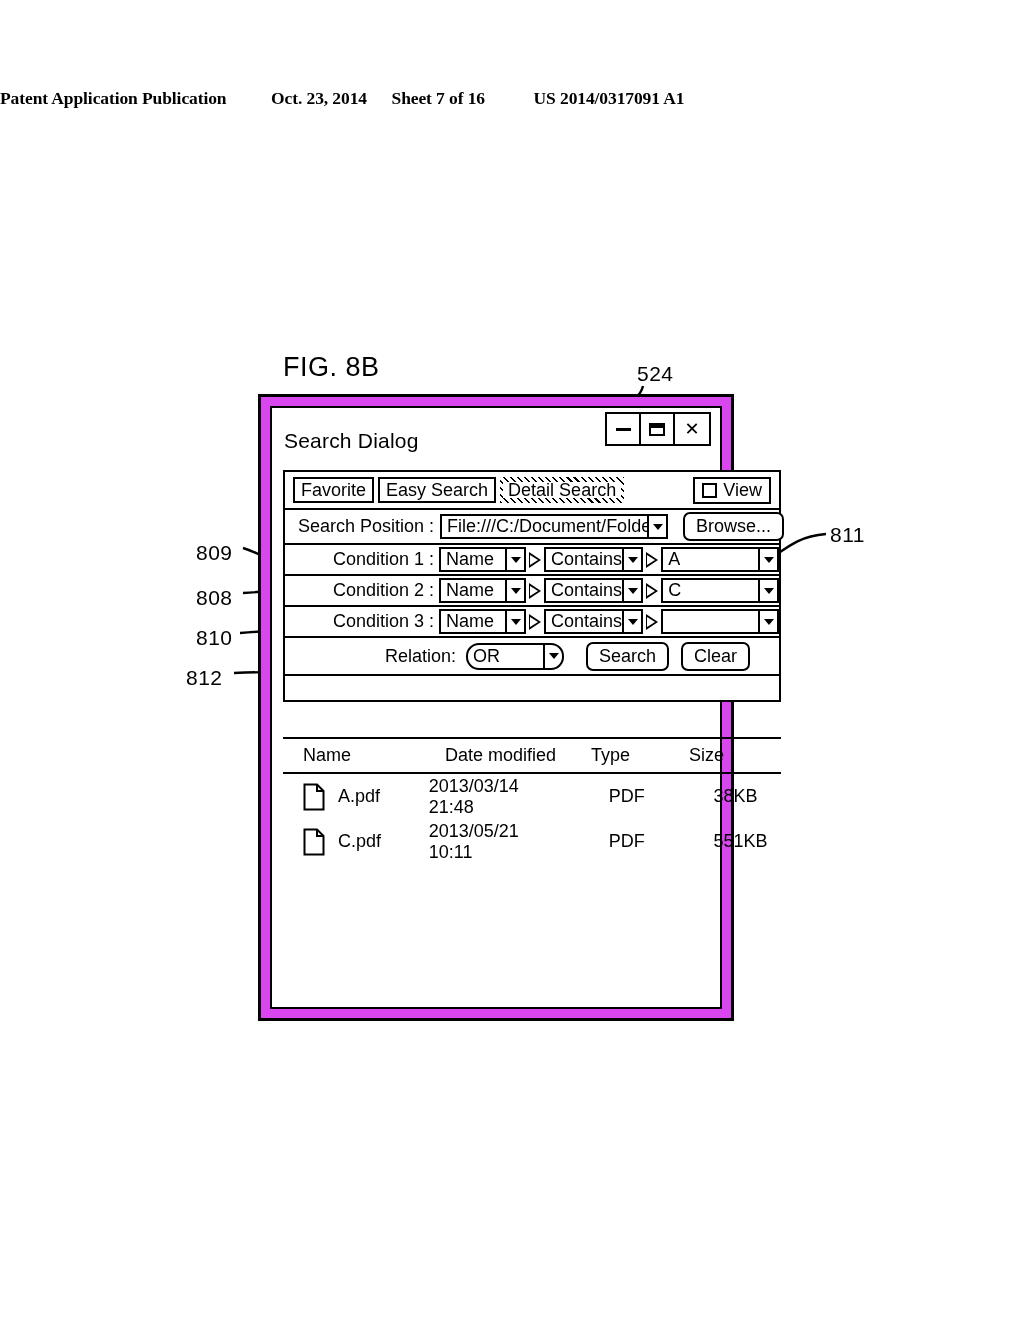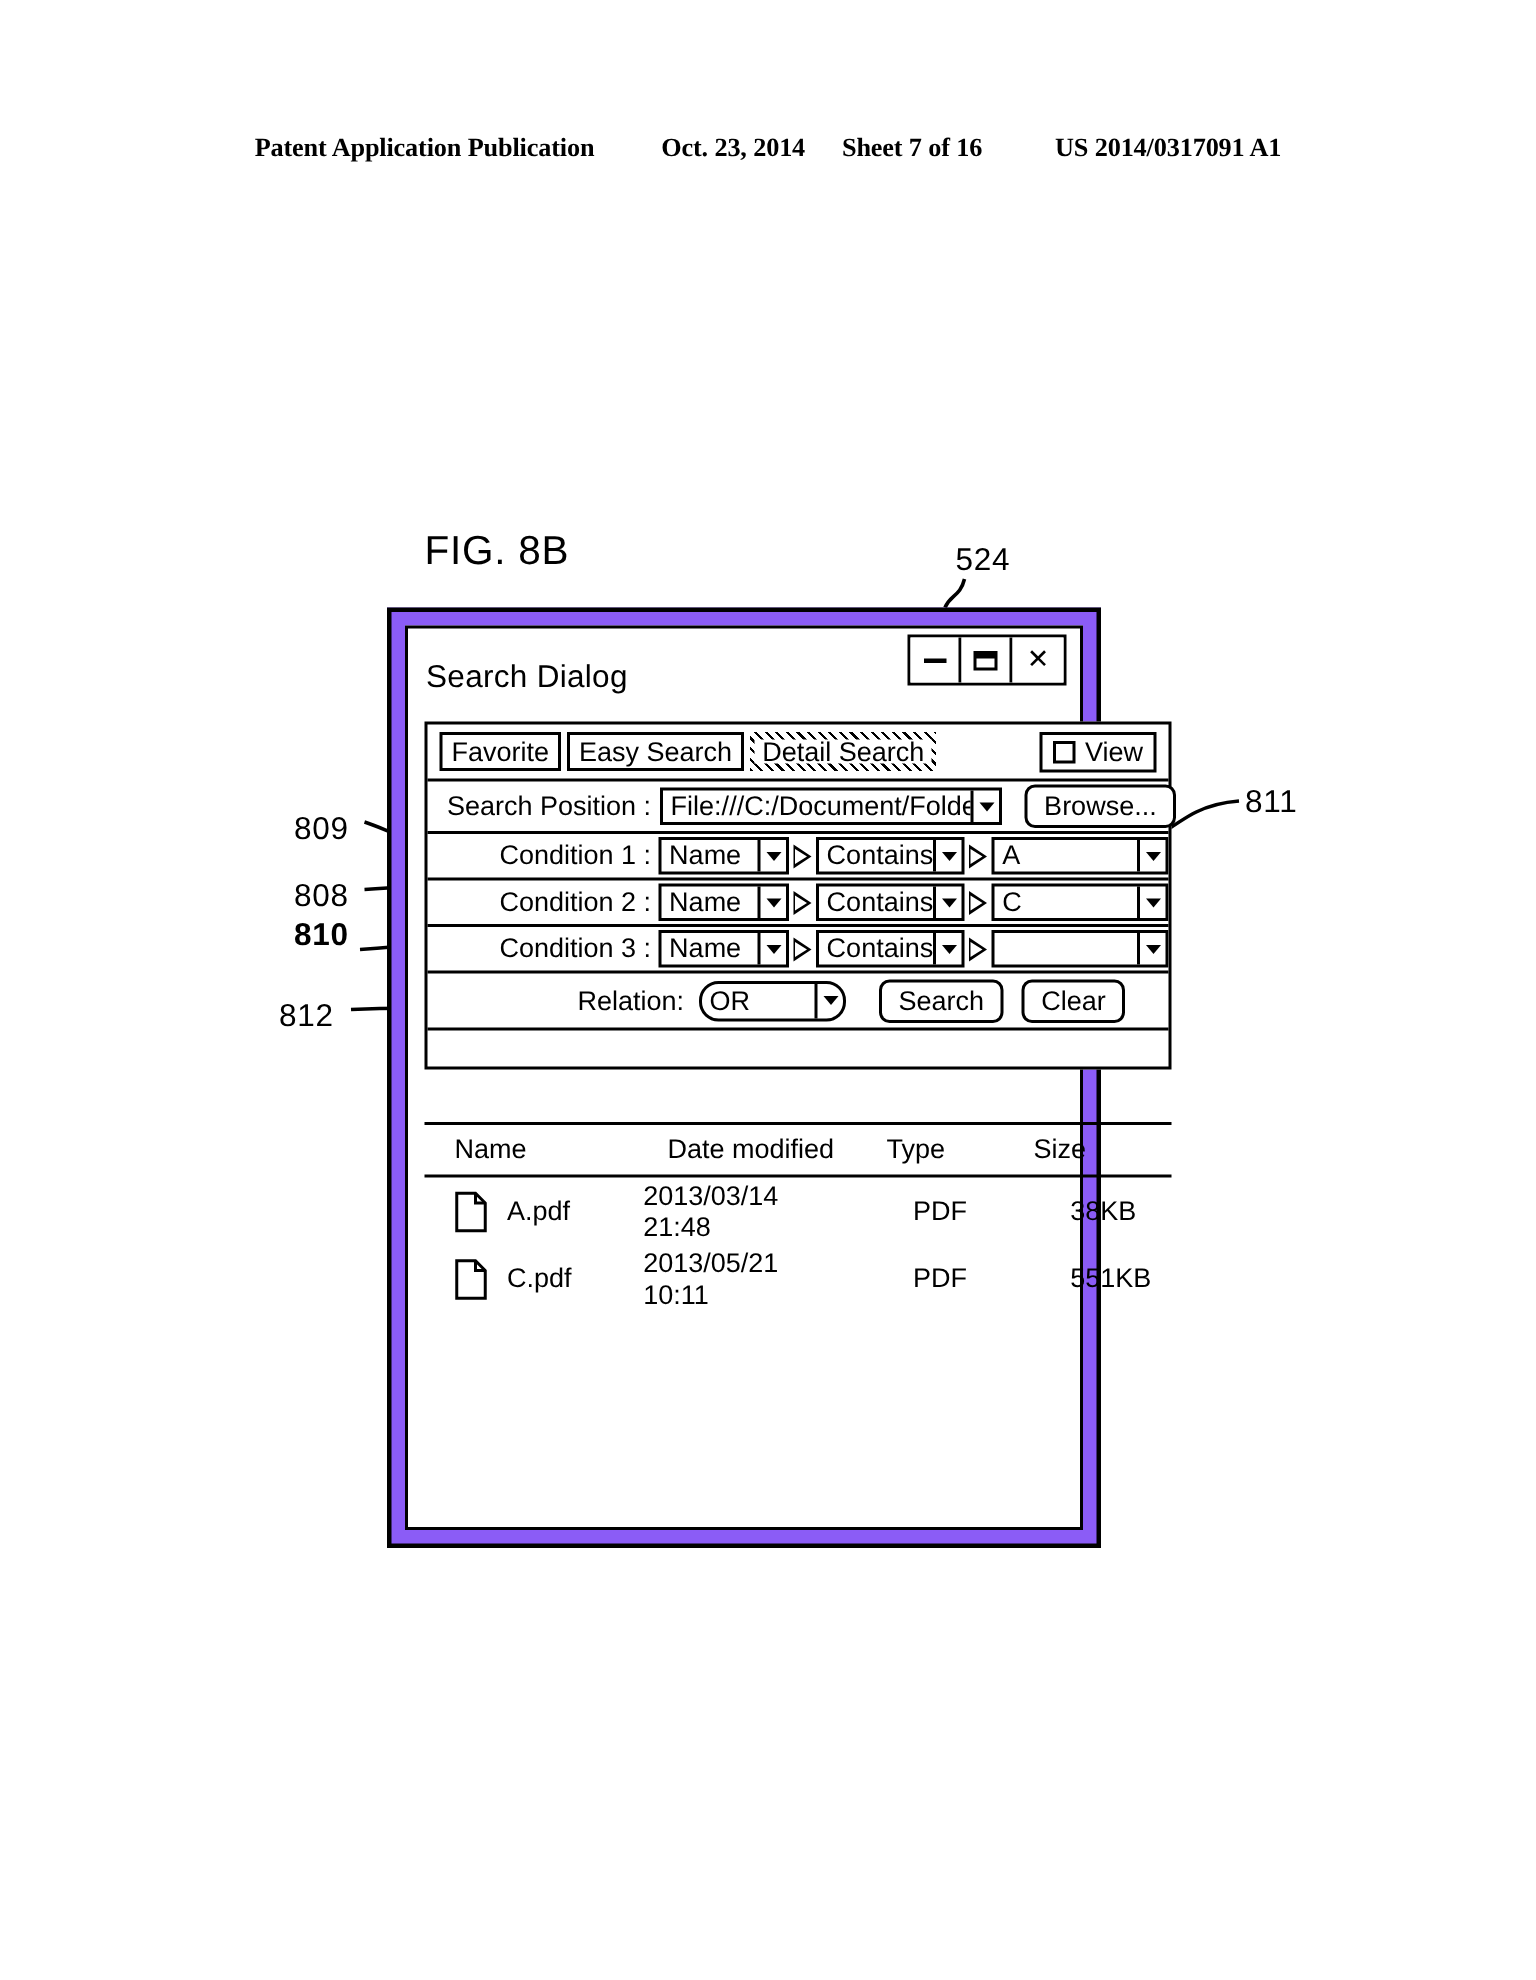--- a/index.html
+++ b/index.html
@@ -15,21 +15,21 @@
     color: #000000;
     overflow: hidden;
   }
 
   
   .page-header {
     position: absolute;
     top: 88px;
     left: 0;
     width: 1024px;
-    text-align: center;
+    text-align: left;
     font-family: "Liberation Serif", serif;
     font-weight: bold;
     font-size: 17.5px;
     letter-spacing: -0.1px;
     white-space: nowrap;
   }
   .page-header .seg { display: inline-block; }
   .gap-a { display: inline-block; width: 36px; }
   .gap-b { display: inline-block; width: 16px; }
   .gap-c { display: inline-block; width: 40px; }
@@ -48,34 +48,34 @@
   .ref {
     position: absolute;
     font-size: 21px;
     letter-spacing: 0.5px;
     white-space: nowrap;
   }
   .ref-801 { left: 637px; top: 362px; }
   .ref-811 { left: 830px; top: 523px; }
   .ref-809 { left: 196px; top: 541px; }
   .ref-808 { left: 196px; top: 586px; }
-  .ref-810 { left: 196px; top: 612px; font-weight: bold; }
+  .ref-810 { left: 196px; top: 626px; }
   .ref-812 { left: 186px; top: 666px; }
 
   .leader { position: absolute; overflow: visible; }
 
   
   .dialog-outer {
     position: absolute;
     left: 258px;
-    top: 405px;
+    top: 394px;
     width: 476px;
     height: 627px;
     border: 3px solid #000;
-    background: #8b5cf6;
+    background: #d946ef;
     box-sizing: border-box;
   }
   .dialog-inner {
     position: absolute;
     left: 9px;
     top: 9px;
     right: 9px;
     bottom: 9px;
     border: 2px solid #000;
     background: #fff;

